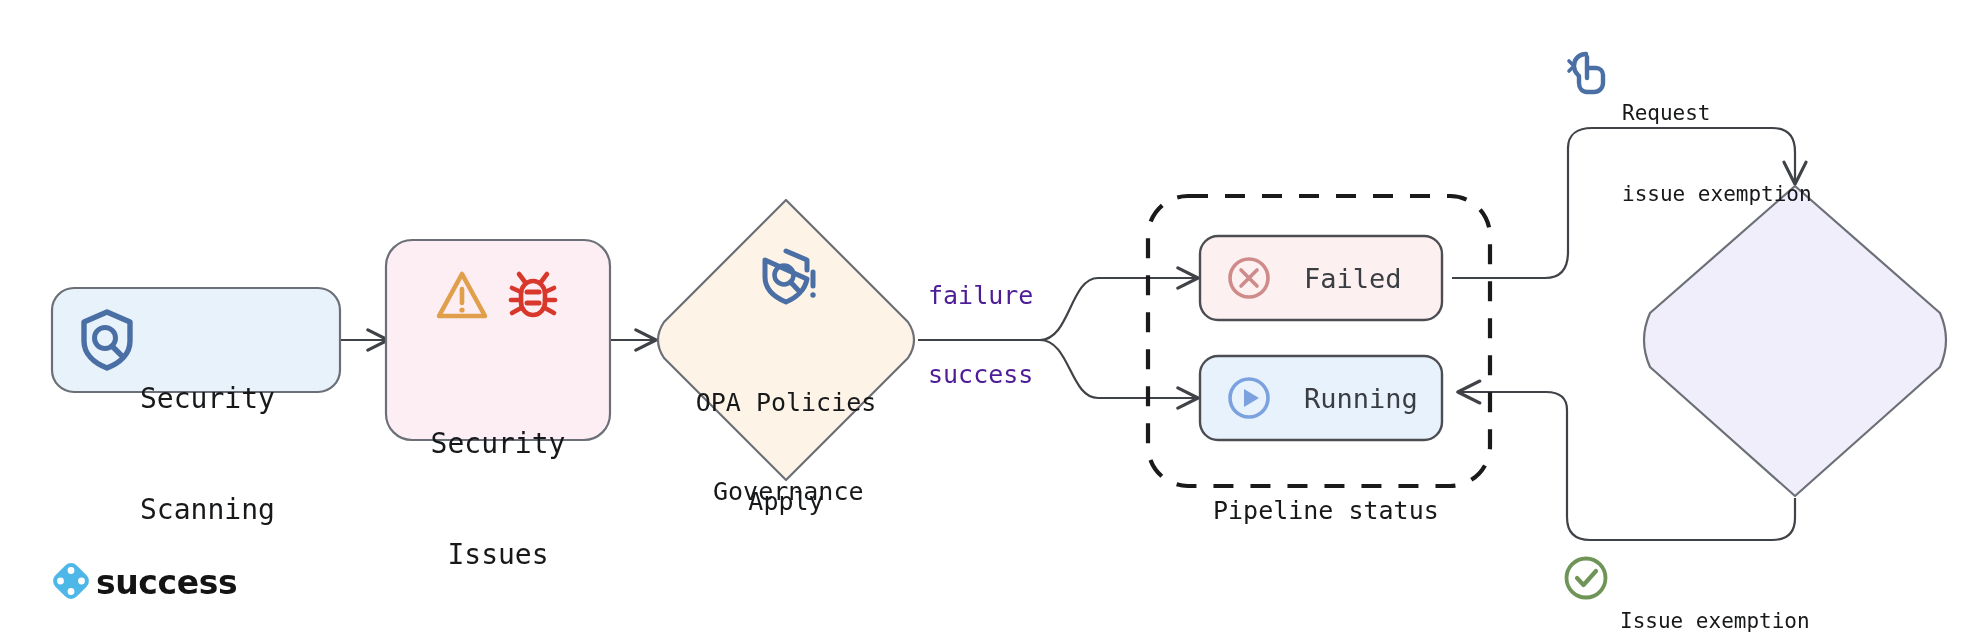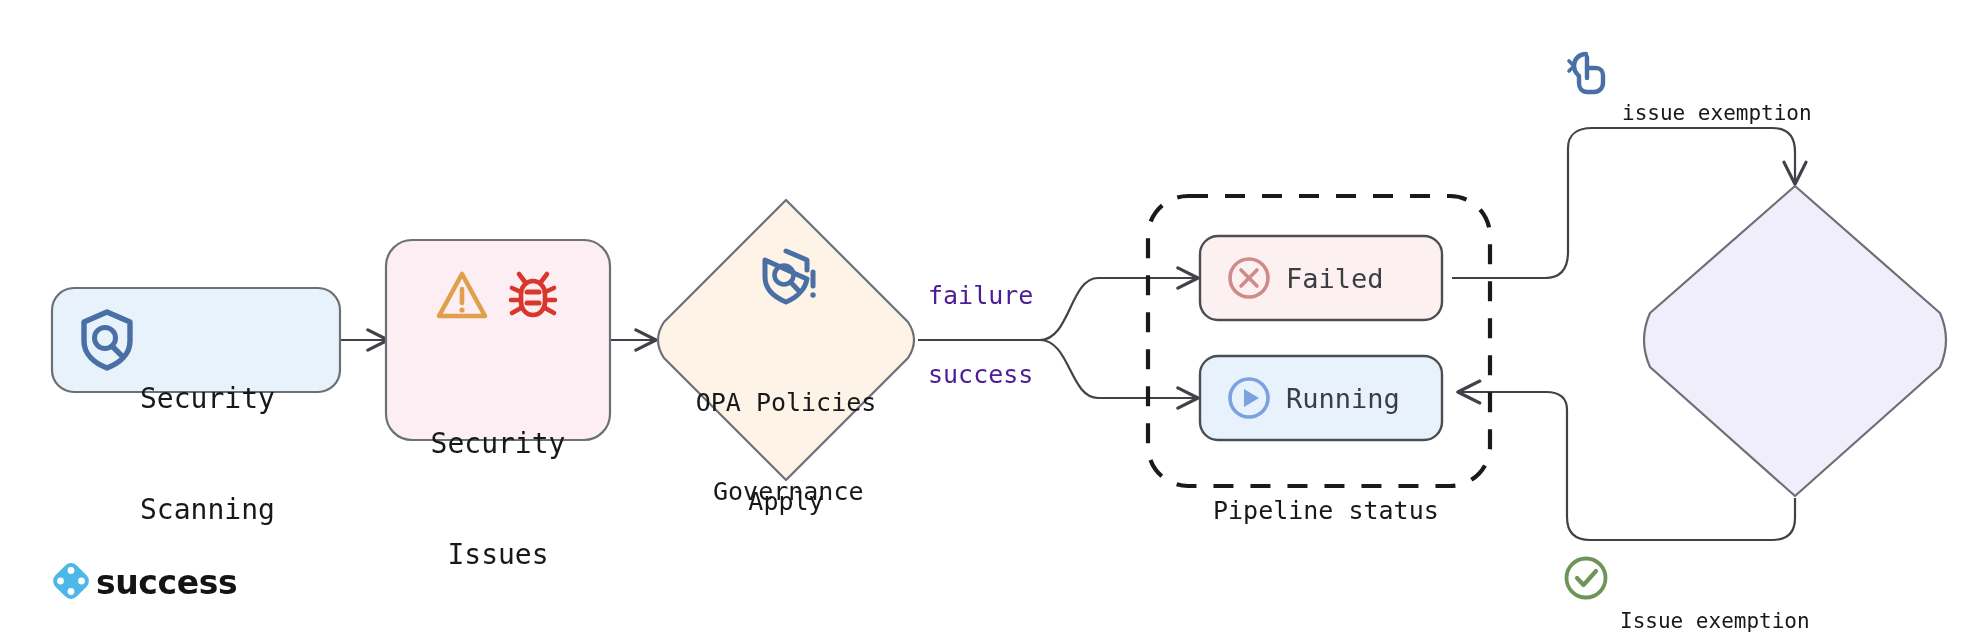--- a/index.html
+++ b/index.html
@@ -51,20 +51,21 @@
     line-height: 1.30;
     color: #17181a;
     white-space: pre;
   }
   .status-label {
     position: absolute;
     font-family: "DejaVu Sans Mono", "Liberation Mono", monospace;
     font-size: 27px;
     color: #3a3d42;
     white-space: pre;
+    margin-left: 18px;
   }
   .brand-text {
     position: absolute;
     font-family: "DejaVu Sans", "Liberation Sans", sans-serif;
     font-size: 33px;
     font-weight: 600;
     letter-spacing: -0.4px;
     color: #141414;
     white-space: pre;
   }
@@ -221,20 +222,21 @@
 
 <div class="edge-label" style="left:928px; top:281px;">failure</div>
 
 <div class="edge-label" style="left:928px; top:360px;">success</div>
 
 <div class="caption" style="left:713px; top:477px;">Governance</div>
 
 <div class="caption" style="left:1213px; top:496px;">Pipeline status</div>
 
 <div class="annot-text" style="left:1622px; top:45px;">
+  <div>Request</div>
   <div>issue exemption</div>
 </div>
 
 <div class="annot-text" style="left:1620px; top:553px;">
   <div>Issue exemption</div>
   
 </div>
 
 <div class="brand-text" style="left:96px; top:563px;">success</div>
 

